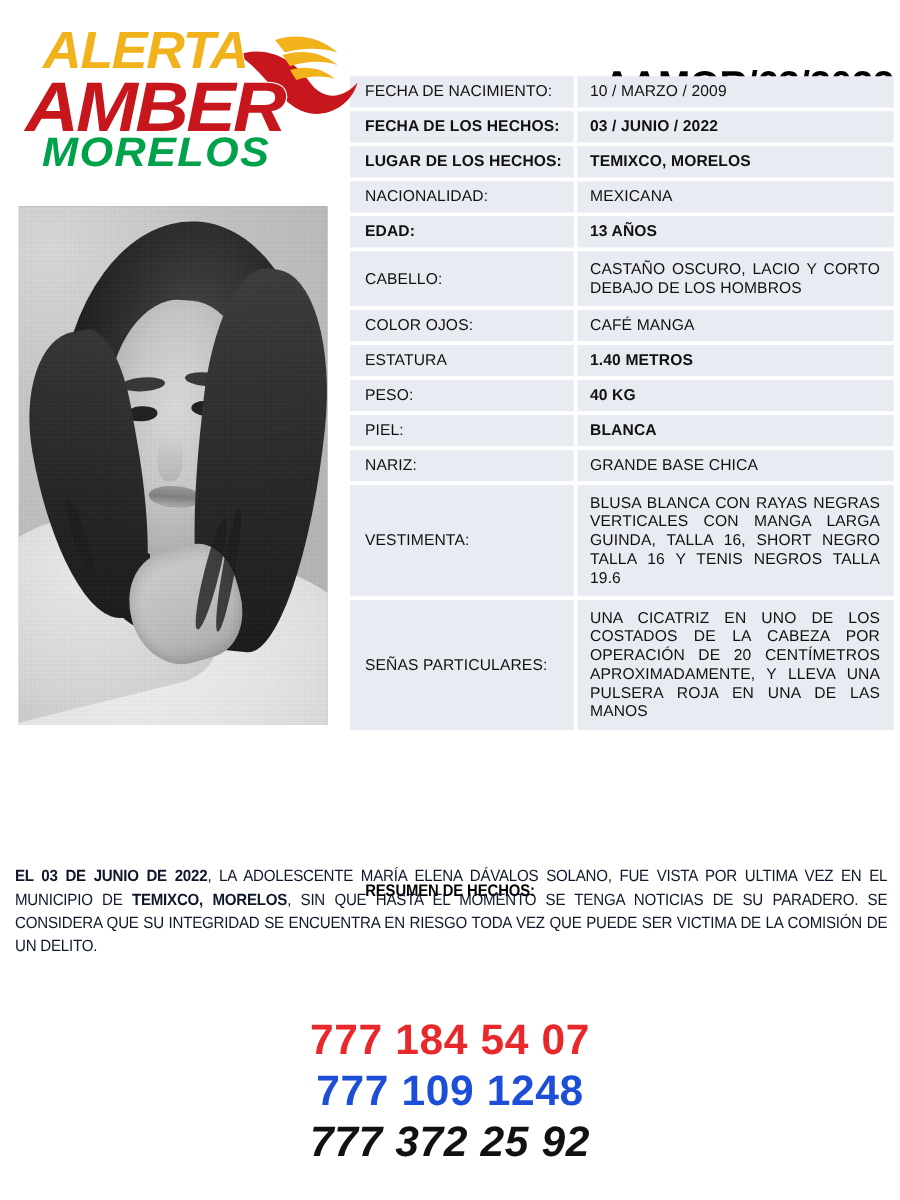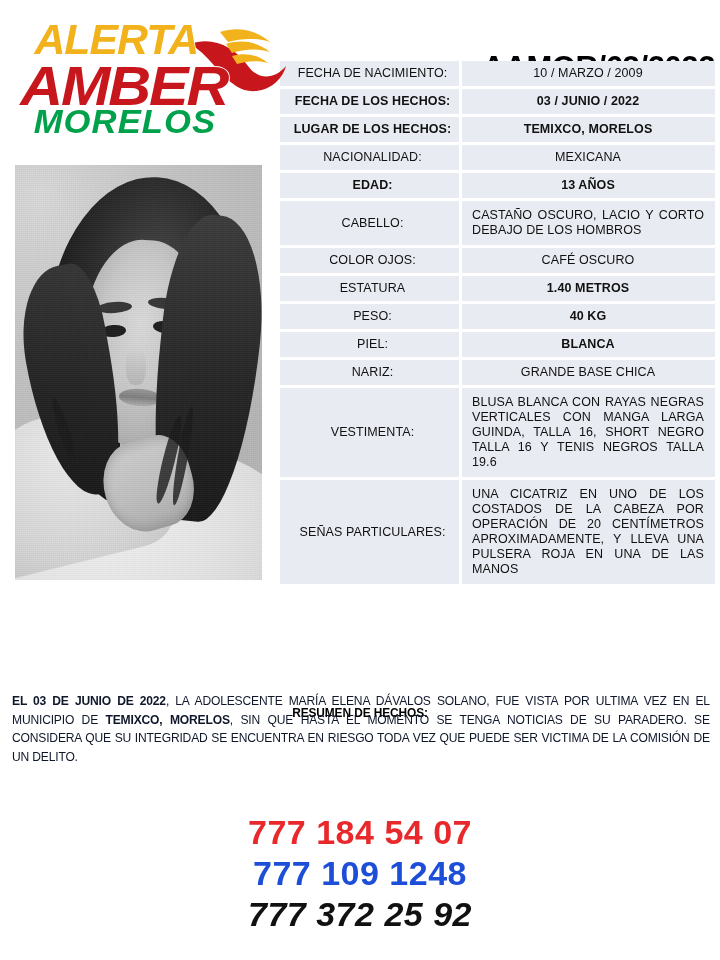--- a/index.html
+++ b/index.html
@@ -222,21 +222,20 @@
     border-collapse: separate;
     border-spacing: 0 3px;
   }
   .info-table td {
     background: #E8EBF2;
     vertical-align: middle;
     padding: 5px 0;
     font-size: 12.5px;
     color: #111111;
     line-height: 15px;
-    text-align: center;
   }
   .info-table td.k {
     width: 182px;
     padding-left: 12px;
     padding-right: 6px;
     border-right: 3px solid #ffffff;
     letter-spacing: .1px;
   }
   .info-table td.v {
     padding-left: 10px;
@@ -360,21 +359,21 @@
         <tr>
           <td class="k b">EDAD:</td>
           <td class="v b">13 AÑOS</td>
         </tr>
         <tr class="tall">
           <td class="k">CABELLO:</td>
           <td class="v just">CASTAÑO OSCURO, LACIO Y CORTO DEBAJO DE LOS HOMBROS</td>
         </tr>
         <tr>
           <td class="k">COLOR  OJOS:</td>
-          <td class="v">CAFÉ OSCURO</td>
+          <td class="v">CAFÉ MANGA</td>
         </tr>
         <tr>
           <td class="k">ESTATURA</td>
           <td class="v b">1.40 METROS</td>
         </tr>
         <tr>
           <td class="k">PESO:</td>
           <td class="v b">40 KG</td>
         </tr>
         <tr>

